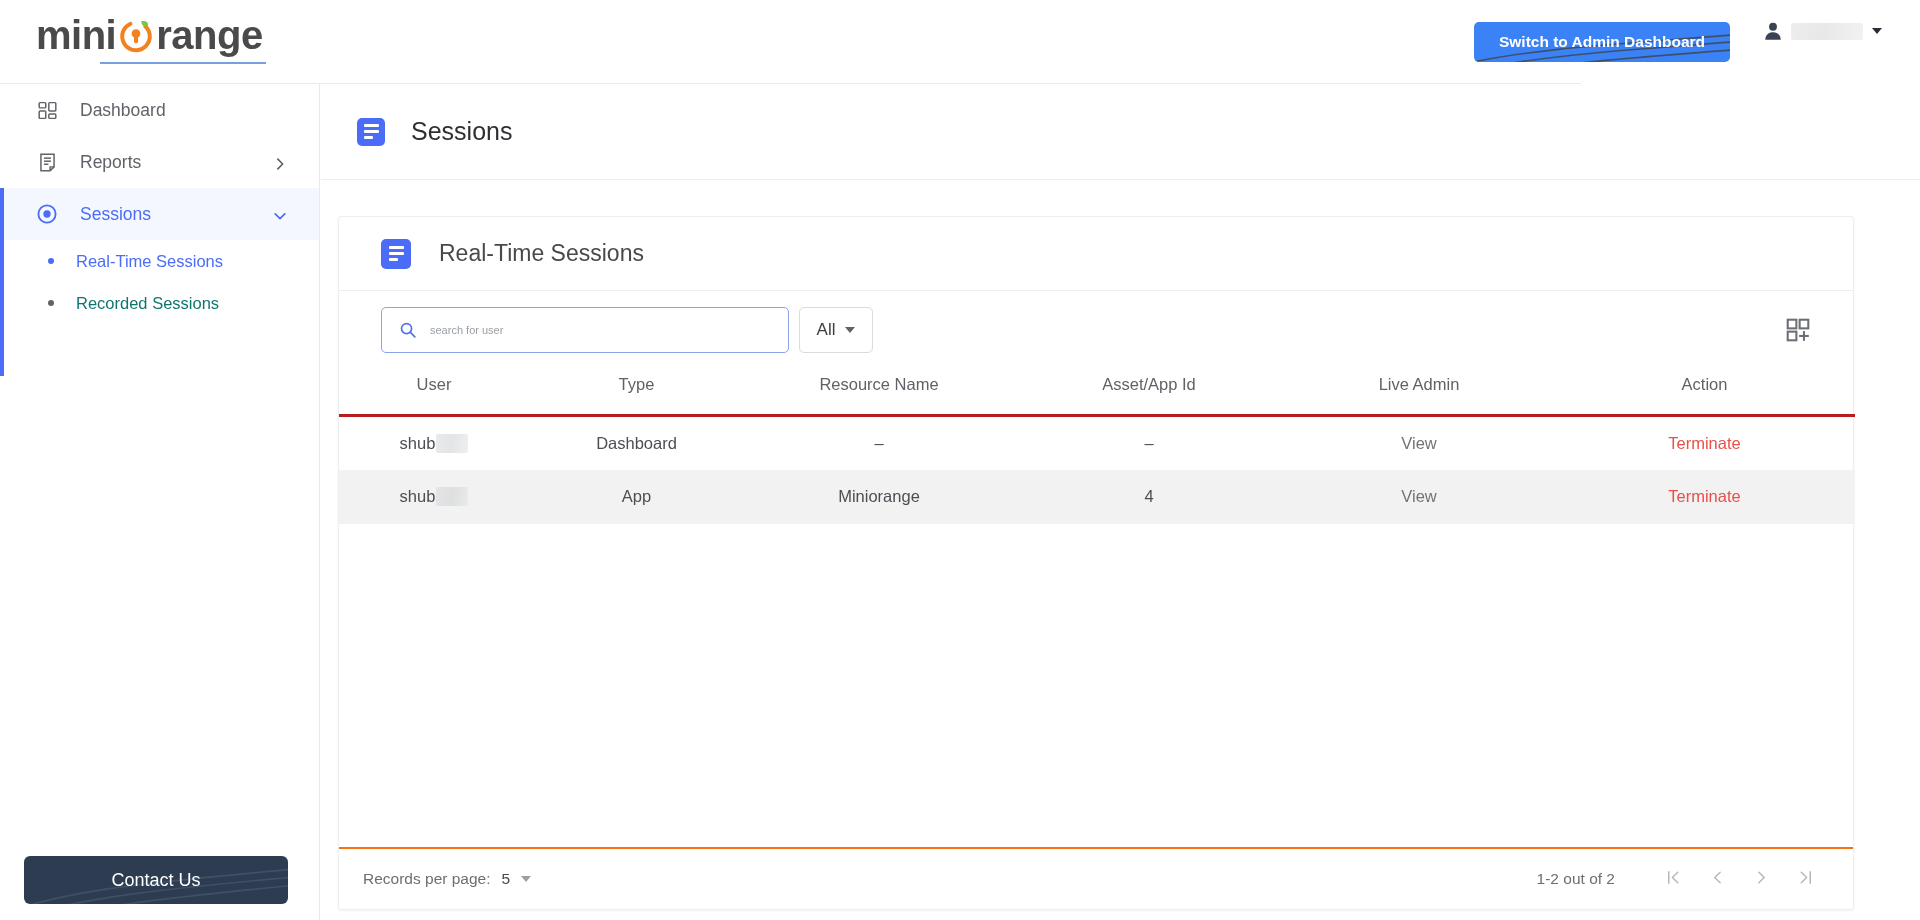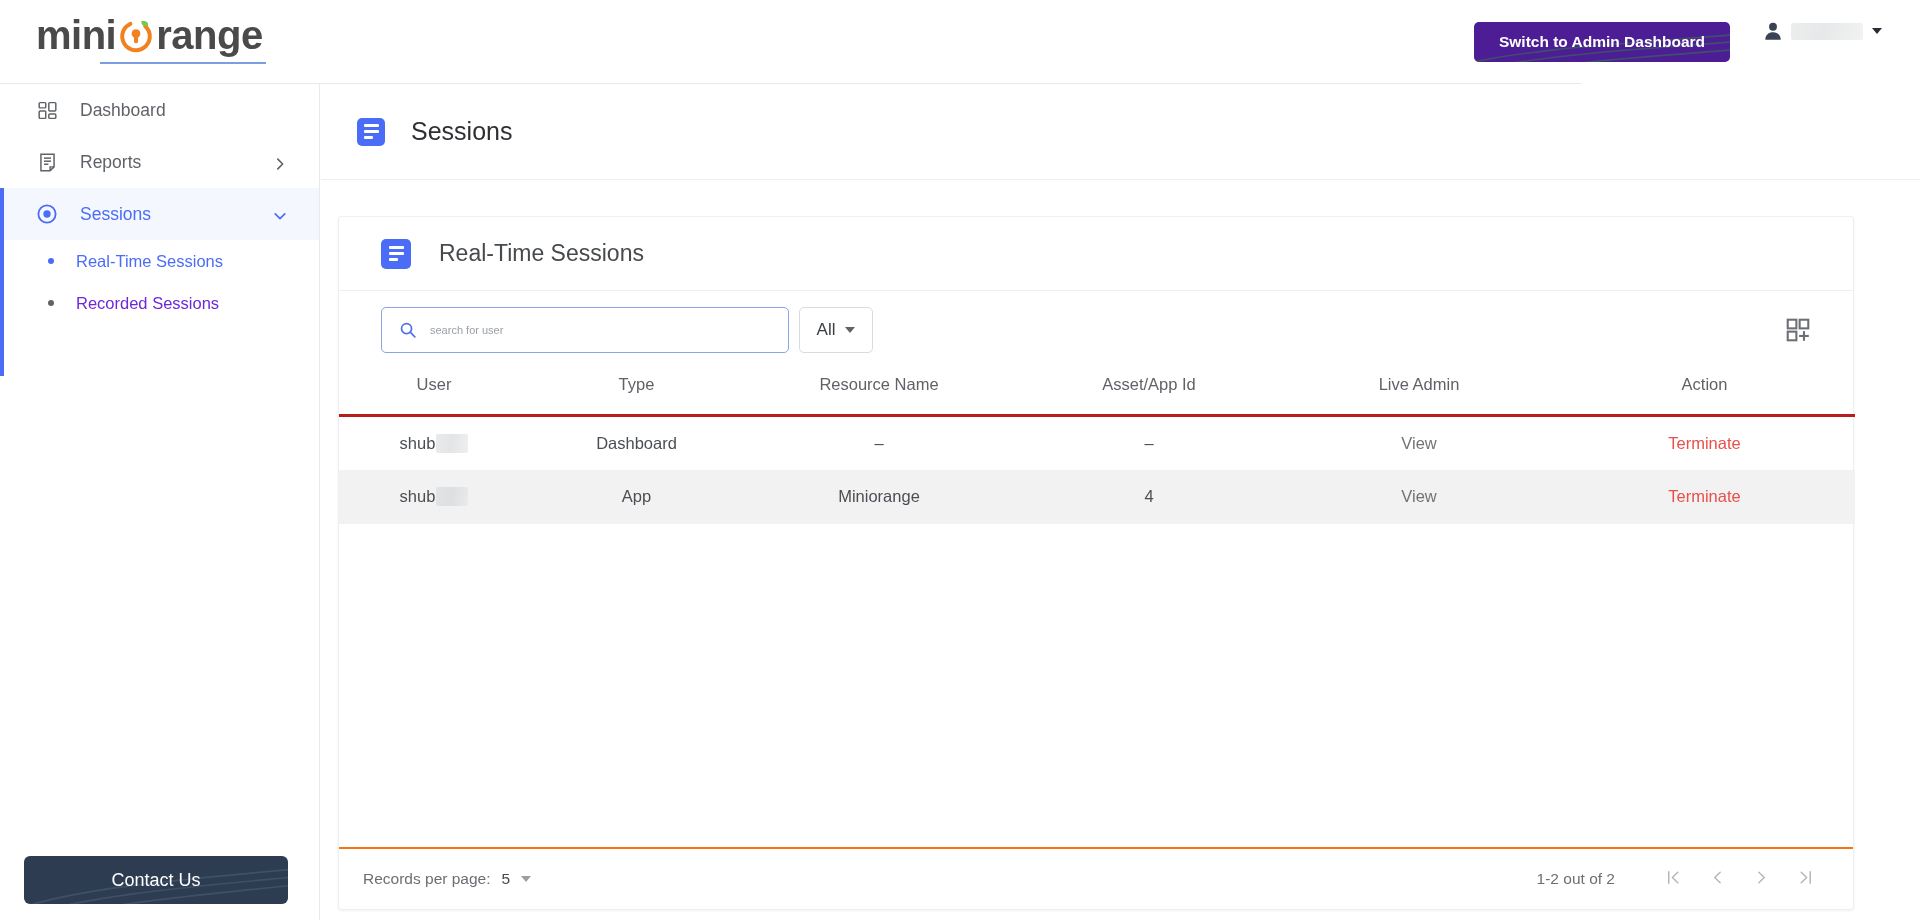--- a/index.html
+++ b/index.html
@@ -67,21 +67,21 @@
     height: 2px;
     background: #7a9fe0;
   }
 
   .switch-btn {
     position: absolute;
     left: 1474px;
     top: 22px;
     width: 256px;
     height: 40px;
-    background: #4c1d95;
+    background: #3b82f6;
     color: #ffffff;
     border: none;
     border-radius: 5px;
     font-size: 15.5px;
     font-weight: 700;
     font-family: "Liberation Sans", sans-serif;
     cursor: pointer;
     overflow: hidden;
   }
   .switch-btn .swirl {
@@ -177,21 +177,21 @@
     background: #4a6cf7;
   }
 
   .subnav-item {
     display: flex;
     align-items: center;
     height: 42px;
     padding-left: 48px;
     cursor: pointer;
     font-size: 16.5px;
-    color: #6d28d9;
+    color: #0f766e;
   }
   .subnav-item .bullet {
     width: 6px; height: 6px;
     border-radius: 50%;
     background: #5f6368;
     margin-right: 22px;
     flex: 0 0 6px;
   }
   .subnav-item.active { color: #4a6cf7; }
   .subnav-item.active .bullet { background: #4a6cf7; }

